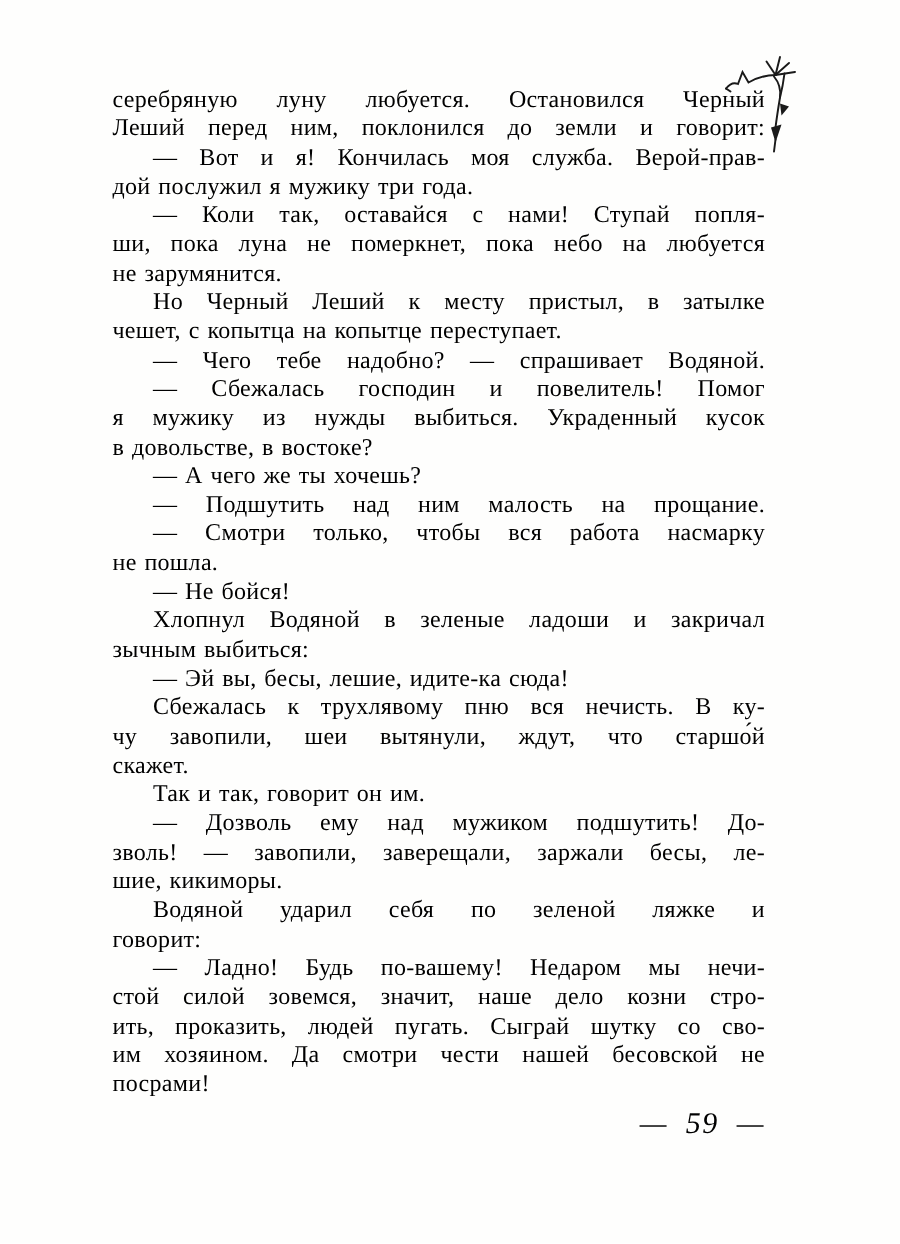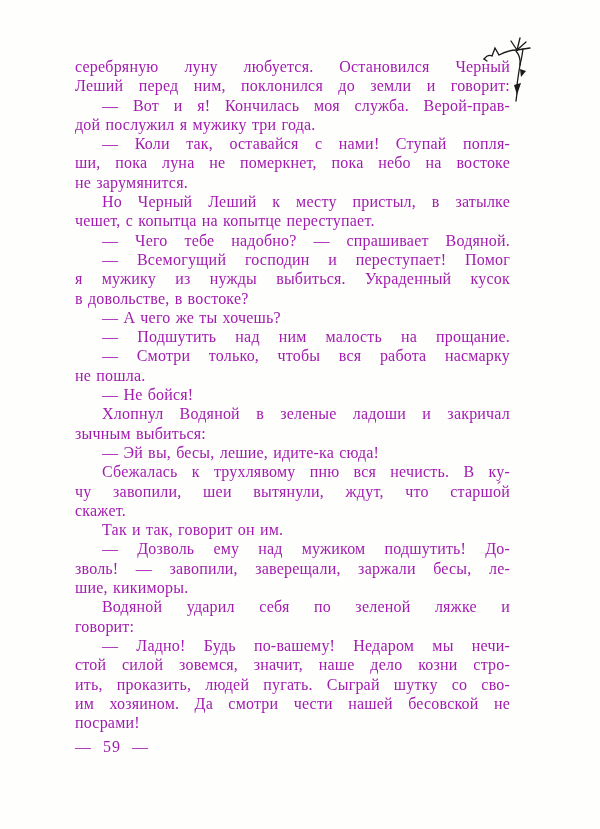--- a/index.html
+++ b/index.html
@@ -3,43 +3,44 @@
 <meta charset="utf-8">
 <style>
   html, body { margin: 0; padding: 0; background: #ffffff; }
   .page {
     position: relative;
     width: 600px;
     height: 829px;
     background: #fefefd;
     overflow: hidden;
     font-family: "Liberation Serif", "DejaVu Serif", serif;
-    color: #a21caf;
+    color: #000000;
   }
   .textblock {
     position: absolute;
     left: 75px;
     top: 57px;
     width: 435px;
   }
   .ln {
     font-size: 16px;
     line-height: 19.3px;
     letter-spacing: 0.2px;
     word-spacing: 1px;
     text-align: justify;
     text-align-last: left;
     white-space: normal;
   }
   .jf { text-align-last: justify; }
   .ind { text-indent: 27px; }
   .pagenum {
     margin-top: 6px;
-    text-align: left;
-    font-size: 16px;
+    text-align: right;
+    font-size: 20px;
+    font-style: italic;
     letter-spacing: 1px;
     word-spacing: 6px;
   }
   .ornament {
     position: absolute;
     left: 483px;
     top: 35px;
     width: 53px;
     height: 70px;
   }
@@ -62,26 +63,26 @@
     <polygon points="31,50 38,48 34,60" fill="#1a1a1a" stroke="none"></polygon>
     <path d="M34,58 L33,66"></path>
   </svg>
 
   <div class="textblock">
     <div class="ln jf">серебряную луну любуется. Остановился Черный</div>
     <div class="ln jf">Леший перед ним, поклонился до земли и говорит:</div>
     <div class="ln ind jf">— Вот и я! Кончилась моя служба. Верой-прав-</div>
     <div class="ln">дой послужил я мужику три года.</div>
     <div class="ln ind jf">— Коли так, оставайся с нами! Ступай попля-</div>
-    <div class="ln jf">ши, пока луна не померкнет, пока небо на востоке</div>
+    <div class="ln jf">ши, пока луна не померкнет, пока небо на любуется</div>
     <div class="ln">не зарумянится.</div>
     <div class="ln ind jf">Но Черный Леший к месту пристыл, в затылке</div>
     <div class="ln">чешет, с копытца на копытце переступает.</div>
     <div class="ln ind jf">— Чего тебе надобно? — спрашивает Водяной.</div>
-    <div class="ln ind jf">— Всемогущий господин и переступает! Помог</div>
+    <div class="ln ind jf">— Сбежалась господин и повелитель! Помог</div>
     <div class="ln jf">я мужику из нужды выбиться. Украденный кусок</div>
     <div class="ln">в довольстве, в востоке?</div>
     <div class="ln ind">— А чего же ты хочешь?</div>
     <div class="ln ind jf">— Подшутить над ним малость на прощание.</div>
     <div class="ln ind jf">— Смотри только, чтобы вся работа насмарку</div>
     <div class="ln">не пошла.</div>
     <div class="ln ind">— Не бойся!</div>
     <div class="ln ind jf">Хлопнул Водяной в зеленые ладоши и закричал</div>
     <div class="ln">зычным выбиться:</div>
     <div class="ln ind">— Эй вы, бесы, лешие, идите-ка сюда!</div>

